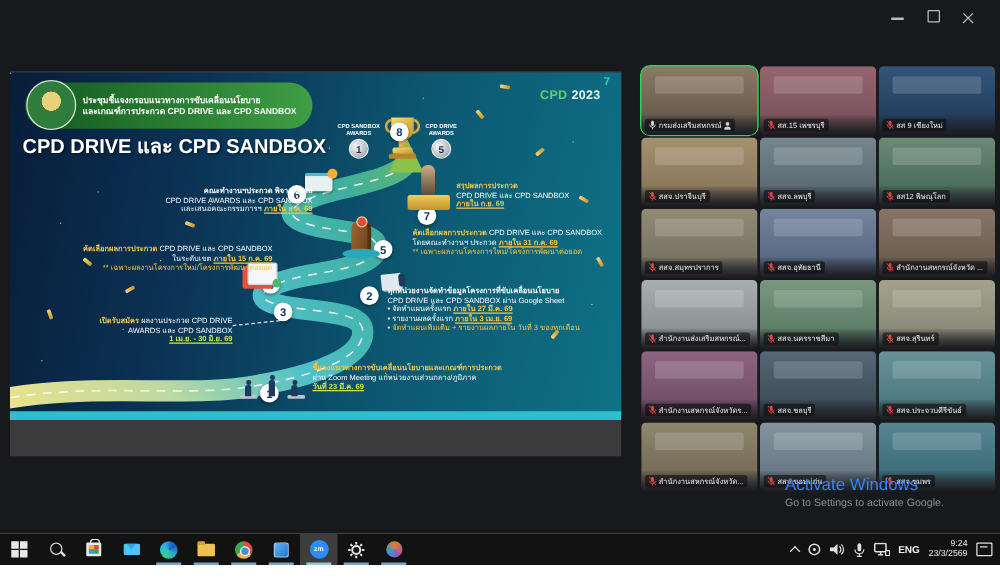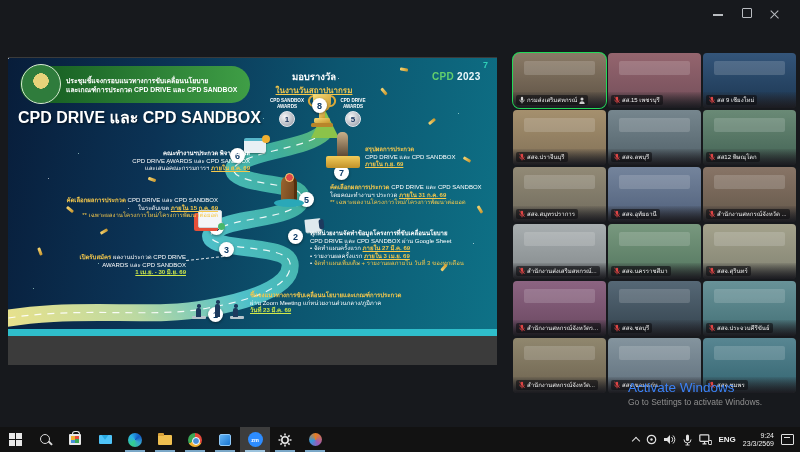--- a/index.html
+++ b/index.html
@@ -231,24 +231,20 @@
             <div>ประชุมชี้แจงกรอบแนวทางการขับเคลื่อนนโยบาย</div>
             <div>และเกณฑ์การประกวด CPD DRIVE และ CPD SANDBOX</div>
           </div>
         </div>
         <div class="hdr-logo"></div>
 
         <div class="slide-title">
           <div class="t2">CPD DRIVE และ CPD SANDBOX</div>
         </div>
 
-        <div class="award-title">
-          <div class="a1">มอบรางวัล</div>
-          <div class="a2">ในงานวันสถาปนากรม</div>
-        </div>
         <div class="medal-lbl" style="left:257px;top:40px">
           <div>CPD SANDBOX</div>
             <div>AWARDS</div>
         </div>
         <div class="medal-lbl" style="left:323px;top:40px">
           <div>CPD DRIVE</div>
             <div>AWARDS</div>
         </div>
         <div class="medal" style="left:271px;top:53px">1</div>
         <div class="medal" style="left:337px;top:53px">5</div>
@@ -526,21 +522,21 @@
               <rect x="2.5" y="0.5" width="3" height="5.5" rx="1.5" fill="#e04545"></rect>
               <path d="M1 4.5 a3 3 0 0 0 6 0 M4 7.5 v2 M0.5 0.5 l7 8.5" stroke="#e04545" stroke-width="1" fill="none"></path>
             </svg>
           <span>สสจ.ชุมพร</span>
         </div>
       </div>
     </div>
 
     <div class="watermark">
       <div class="wm1">Activate Windows</div>
-      <div class="wm2">Go to Settings to activate Windows.</div>
+      <div class="wm2">Go to Settings to activate Google.</div>
     </div>
   </div>
 
   <div class="taskbar">
     <div class="tb-cell">
       <div class="ic-start">
           <i></i>
           <i></i>
           <i></i>
           <i></i>

